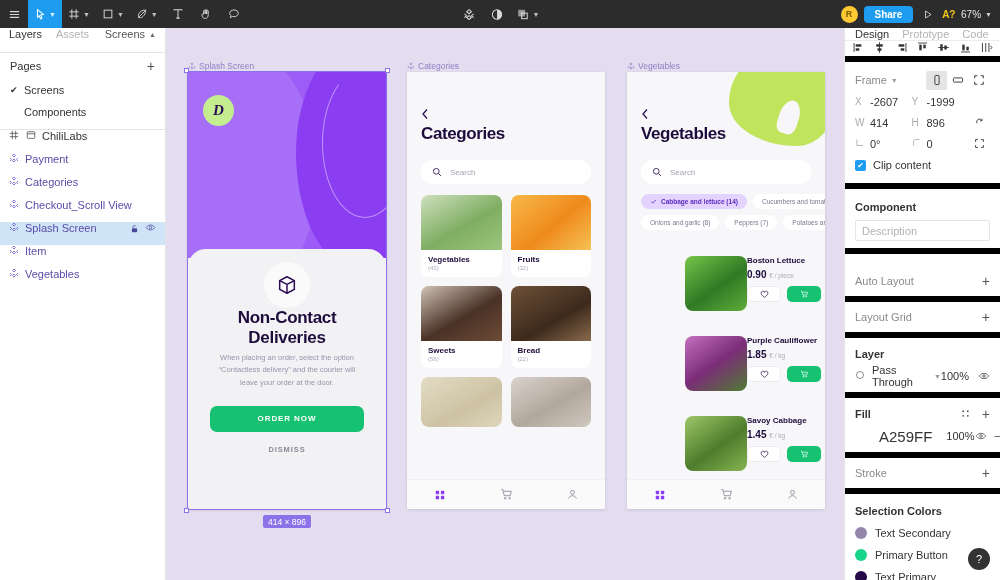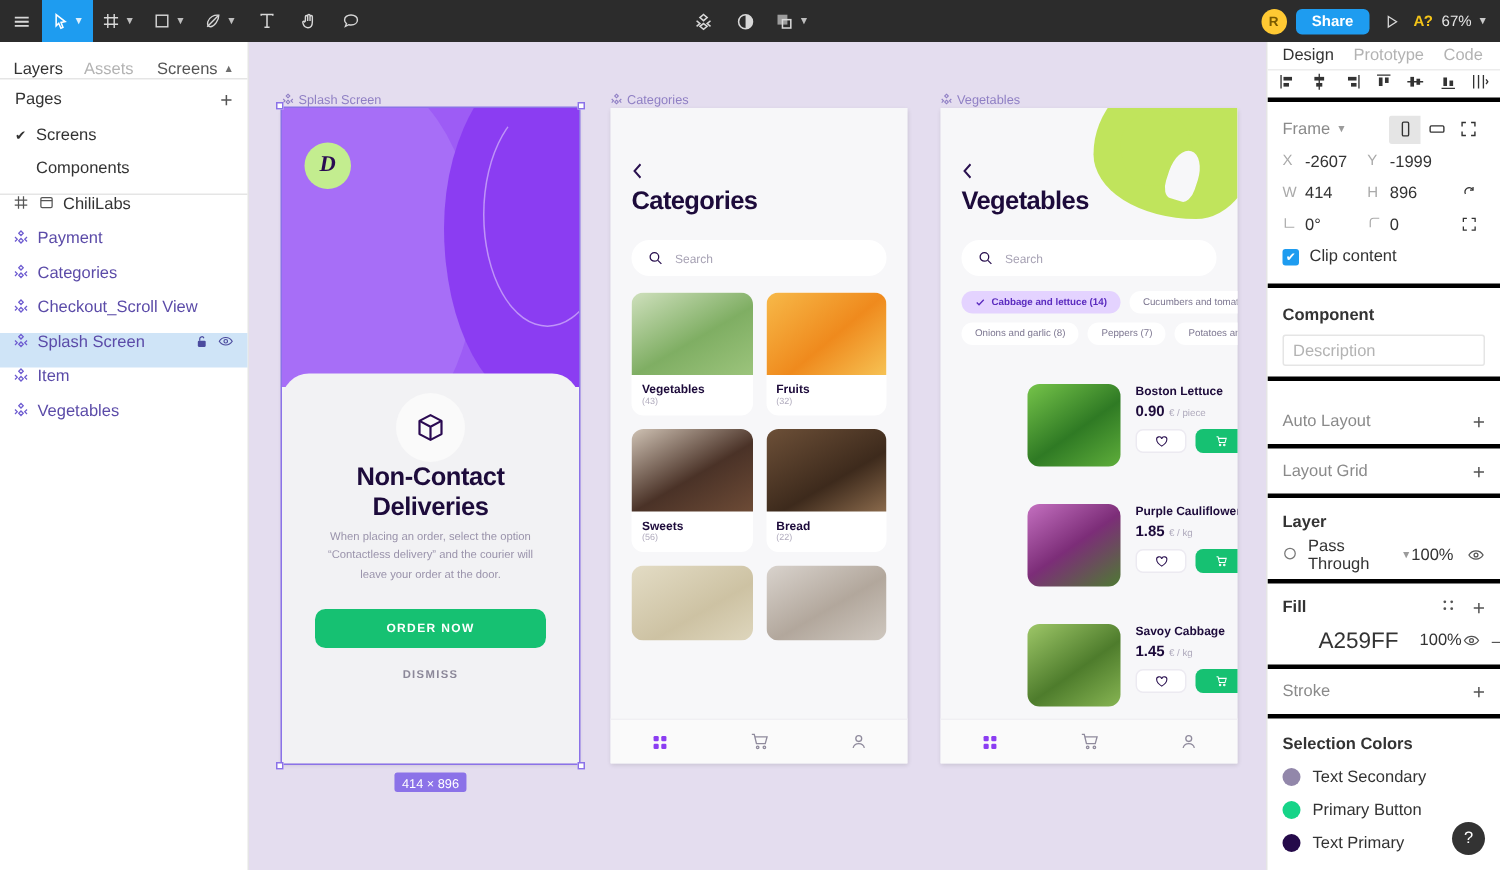--- a/index.html
+++ b/index.html
@@ -39,21 +39,21 @@
   .zoom-label { color: #e6e6e6; font-size: 10px; display: flex; align-items: center; gap: 3px; }
 
   
   .body { flex: 1; display: flex; min-height: 0; }
 
   
   .left-panel {
     width: 166px; flex: 0 0 166px; background: #fff; border-right: 1px solid #e5e5e5;
     display: flex; flex-direction: column; font-size: 11px; color: #333;
   }
-  .lp-tabs { height: 24px; display: flex; align-items: flex-end; padding: 0 9px; gap: 14px; position: relative; }
+  .lp-tabs { height: 24px; display: flex; align-items: flex-start; padding: 0 9px; gap: 14px; position: relative; }
   .lp-tab { font-size: 11px; color: #b3b3b3; cursor: default; }
   .lp-tab.active { color: #333; }
   .lp-screens { margin-left: auto; font-size: 11px; color: #555; display: flex; align-items: center; gap: 3px; }
   .lp-divider { height: 1px; background: #e5e5e5; }
   .lp-pages-hdr {
     height: 26px; display: flex; align-items: center; padding: 0 10px; font-size: 11px; color: #333;
   }
   .lp-plus { margin-left: auto; font-size: 14px; color: #555; line-height: 1; cursor: default; }
   .page-row {
     height: 22px; display: flex; align-items: center; padding-left: 10px; font-size: 11px; color: #333;
@@ -182,21 +182,21 @@
     background: #f7f7f9; border-radius: 50% 50% 30% 30%; transform: rotate(18deg);
   }
   .chips { position: absolute; left: 14px; right: 0; top: 122px; }
   .chip-row { display: flex; gap: 6px; margin-bottom: 6px; }
   .chip {
     background: #fff; border-radius: 11px; font-size: 6.5px; color: #7d7791;
     padding: 4px 9px; white-space: nowrap; display: flex; align-items: center; gap: 4px;
   }
   .chip.active { background: #e4d3ff; color: #5b2bbf; font-weight: bold; }
   .prod {
-    position: absolute; left: 14px; right: 14px; display: flex; gap: 10px; padding-left: 44px;
+    position: absolute; left: 14px; right: 14px; display: flex;  padding-left: 44px;
   }
   .prod-img { width: 62px; height: 55px; border-radius: 8px; background-size: cover; background-position: center; flex: 0 0 62px; }
   .prod-name { font-size: 8px; font-weight: bold; color: #1d0b3b; }
   .prod-price { font-size: 10px; font-weight: bold; color: #1d0b3b; margin-top: 4px; }
   .prod-unit { font-size: 6.5px; font-weight: normal; color: #b0abbd; }
   .prod-actions { display: flex; gap: 6px; margin-top: 6px; }
   .btn-fav {
     width: 34px; height: 16px; border: 1px solid #eceaf1; border-radius: 5px; background: #fff;
     display: flex; align-items: center; justify-content: center;
   }
@@ -207,21 +207,21 @@
 
   
   .right-panel {
     width: 156px; flex: 0 0 156px; background: #fff; border-left: 1px solid #e5e5e5;
     font-size: 11px; color: #333; display: flex; flex-direction: column; overflow: hidden;
   }
   .rp-tabs { height: 24px; display: flex; align-items: center; gap: 13px; padding: 0 10px; }
   .rp-tab { font-size: 11px; color: #b3b3b3; cursor: default; }
   .rp-tab.active { color: #333; }
   .rp-align { height: 25px; display: flex; align-items: center; justify-content: space-between; padding: 0 7px; }
-  .rp-sec { padding: 7px 10px; border-top: 3px solid #000000; }
+  .rp-sec { padding: 7px 10px; border-top: 6px solid #000000; }
   .rp-row { display: flex; align-items: center; height: 22px; }
   .rp-label { font-size: 11px; color: #8a8a8a; }
   .rp-label.dark { color: #333; font-weight: bold; }
   .rp-plus { margin-left: auto; color: #555; font-size: 14px; line-height: 1; cursor: default; }
   .seg {
     display: flex; gap: 0; border-radius: 2px; overflow: hidden; margin-left: auto;
   }
   .seg-btn {
     width: 21px; height: 19px; display: flex; align-items: center; justify-content: center;
     cursor: default;

